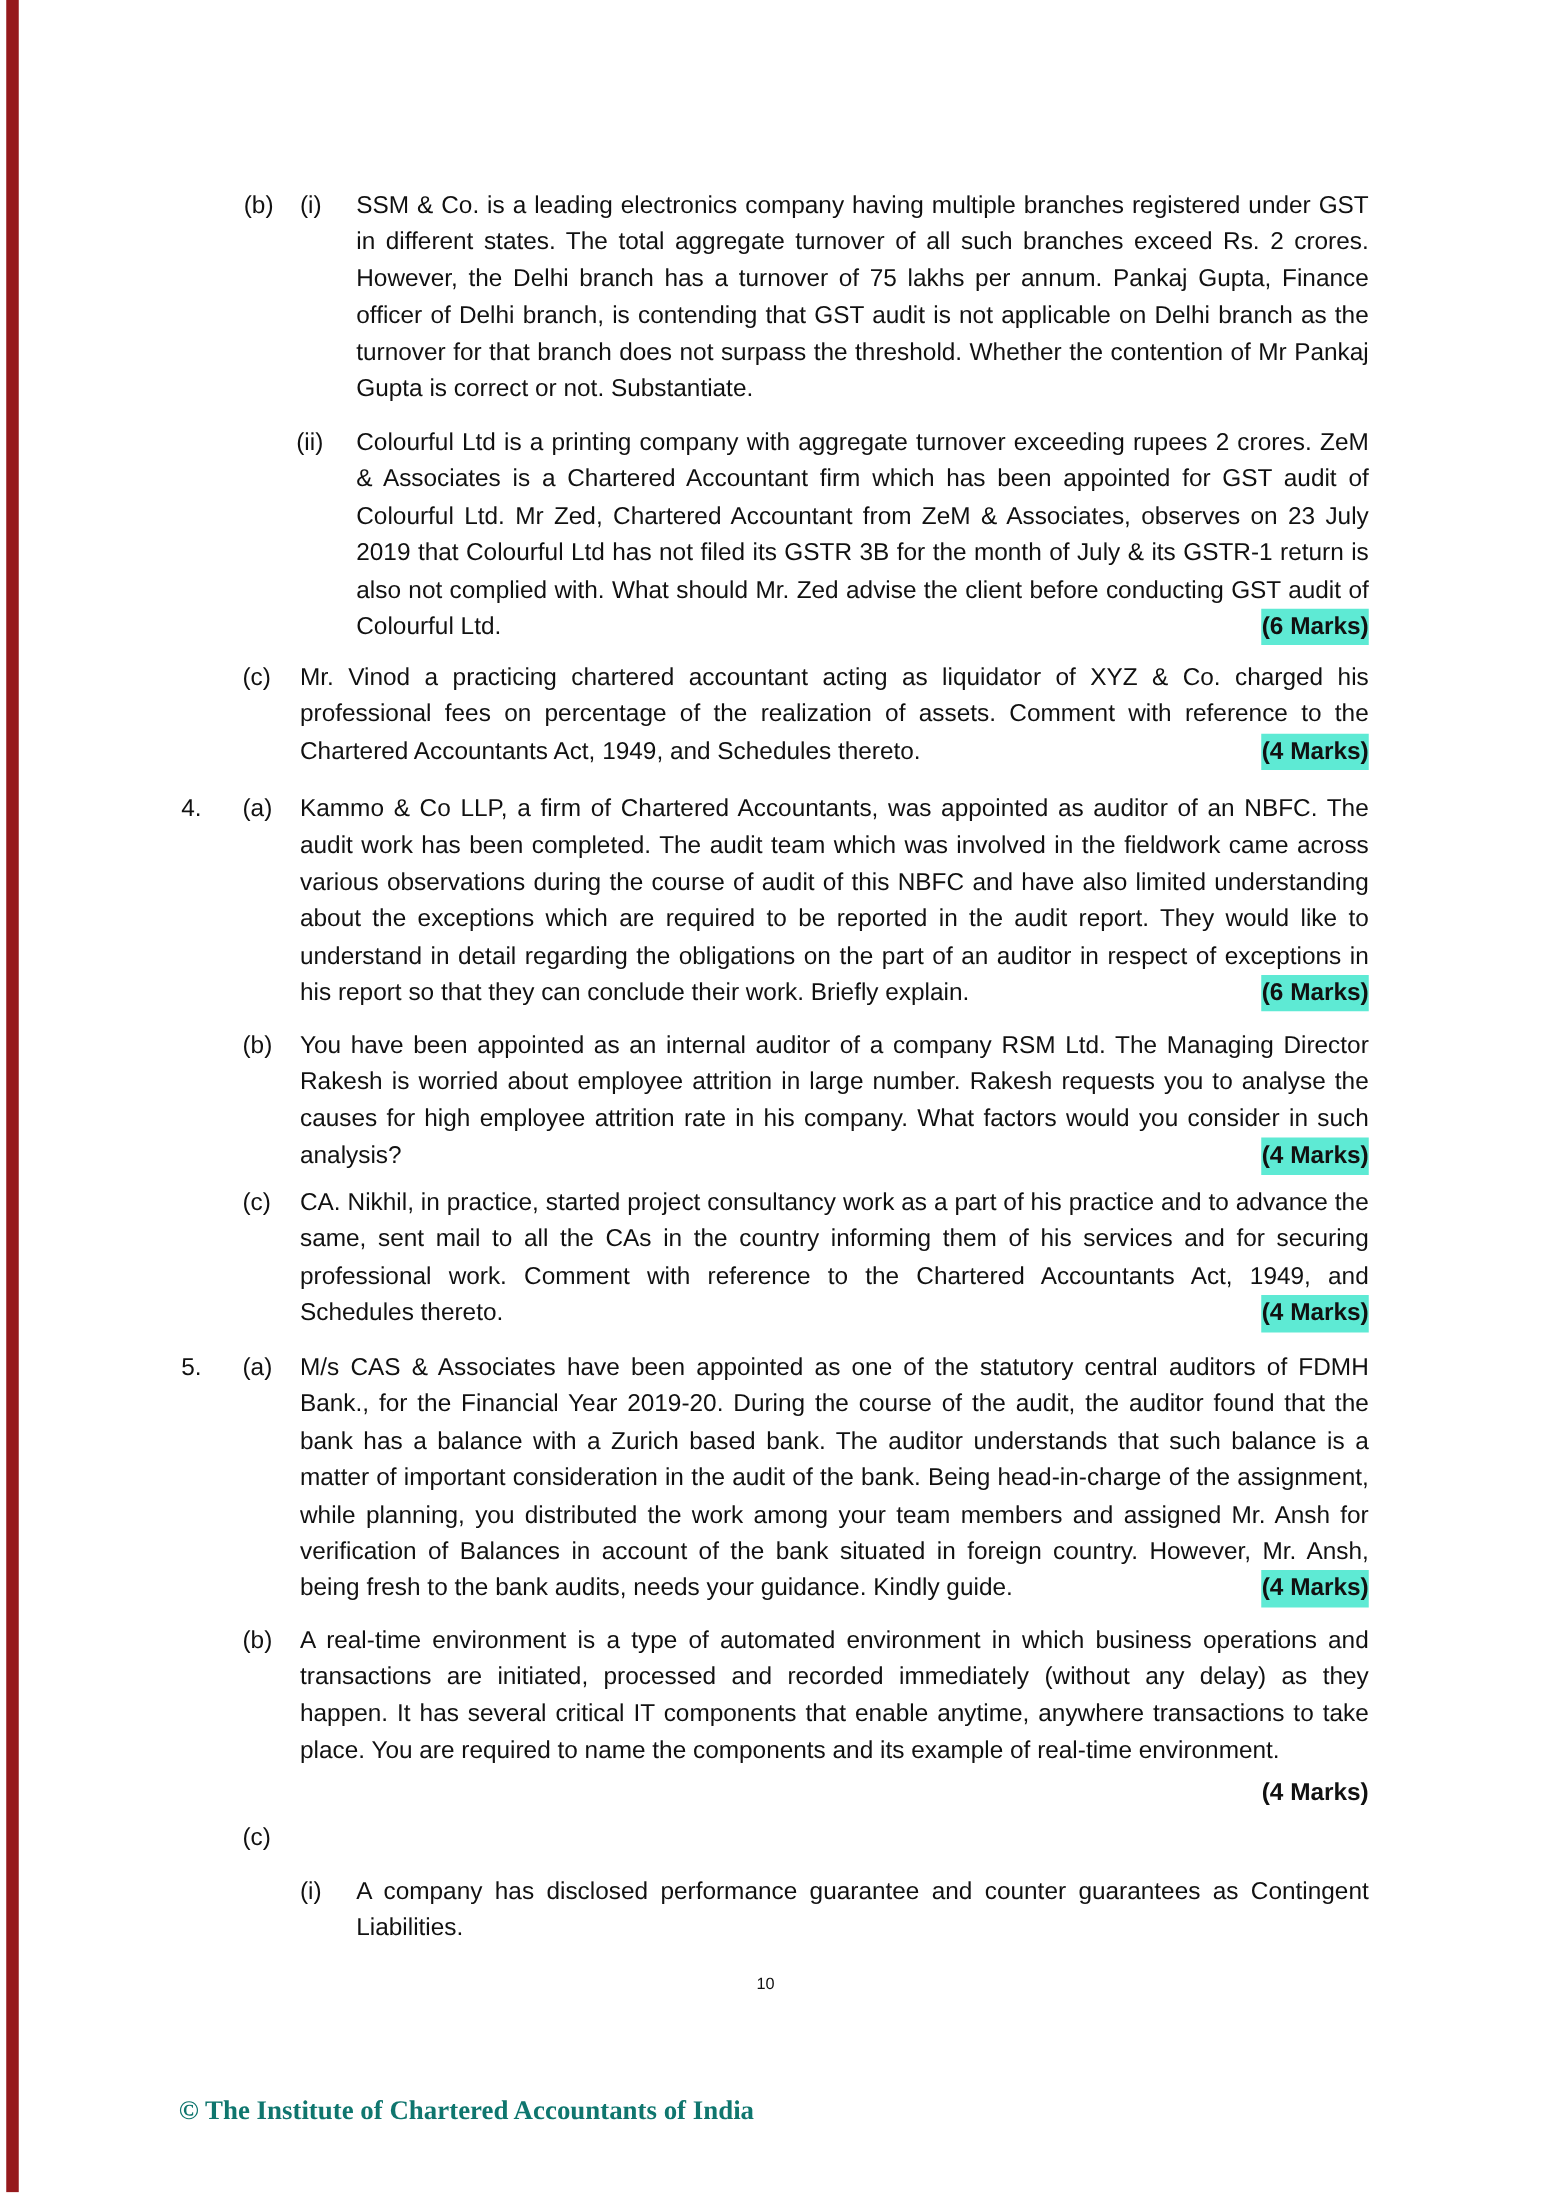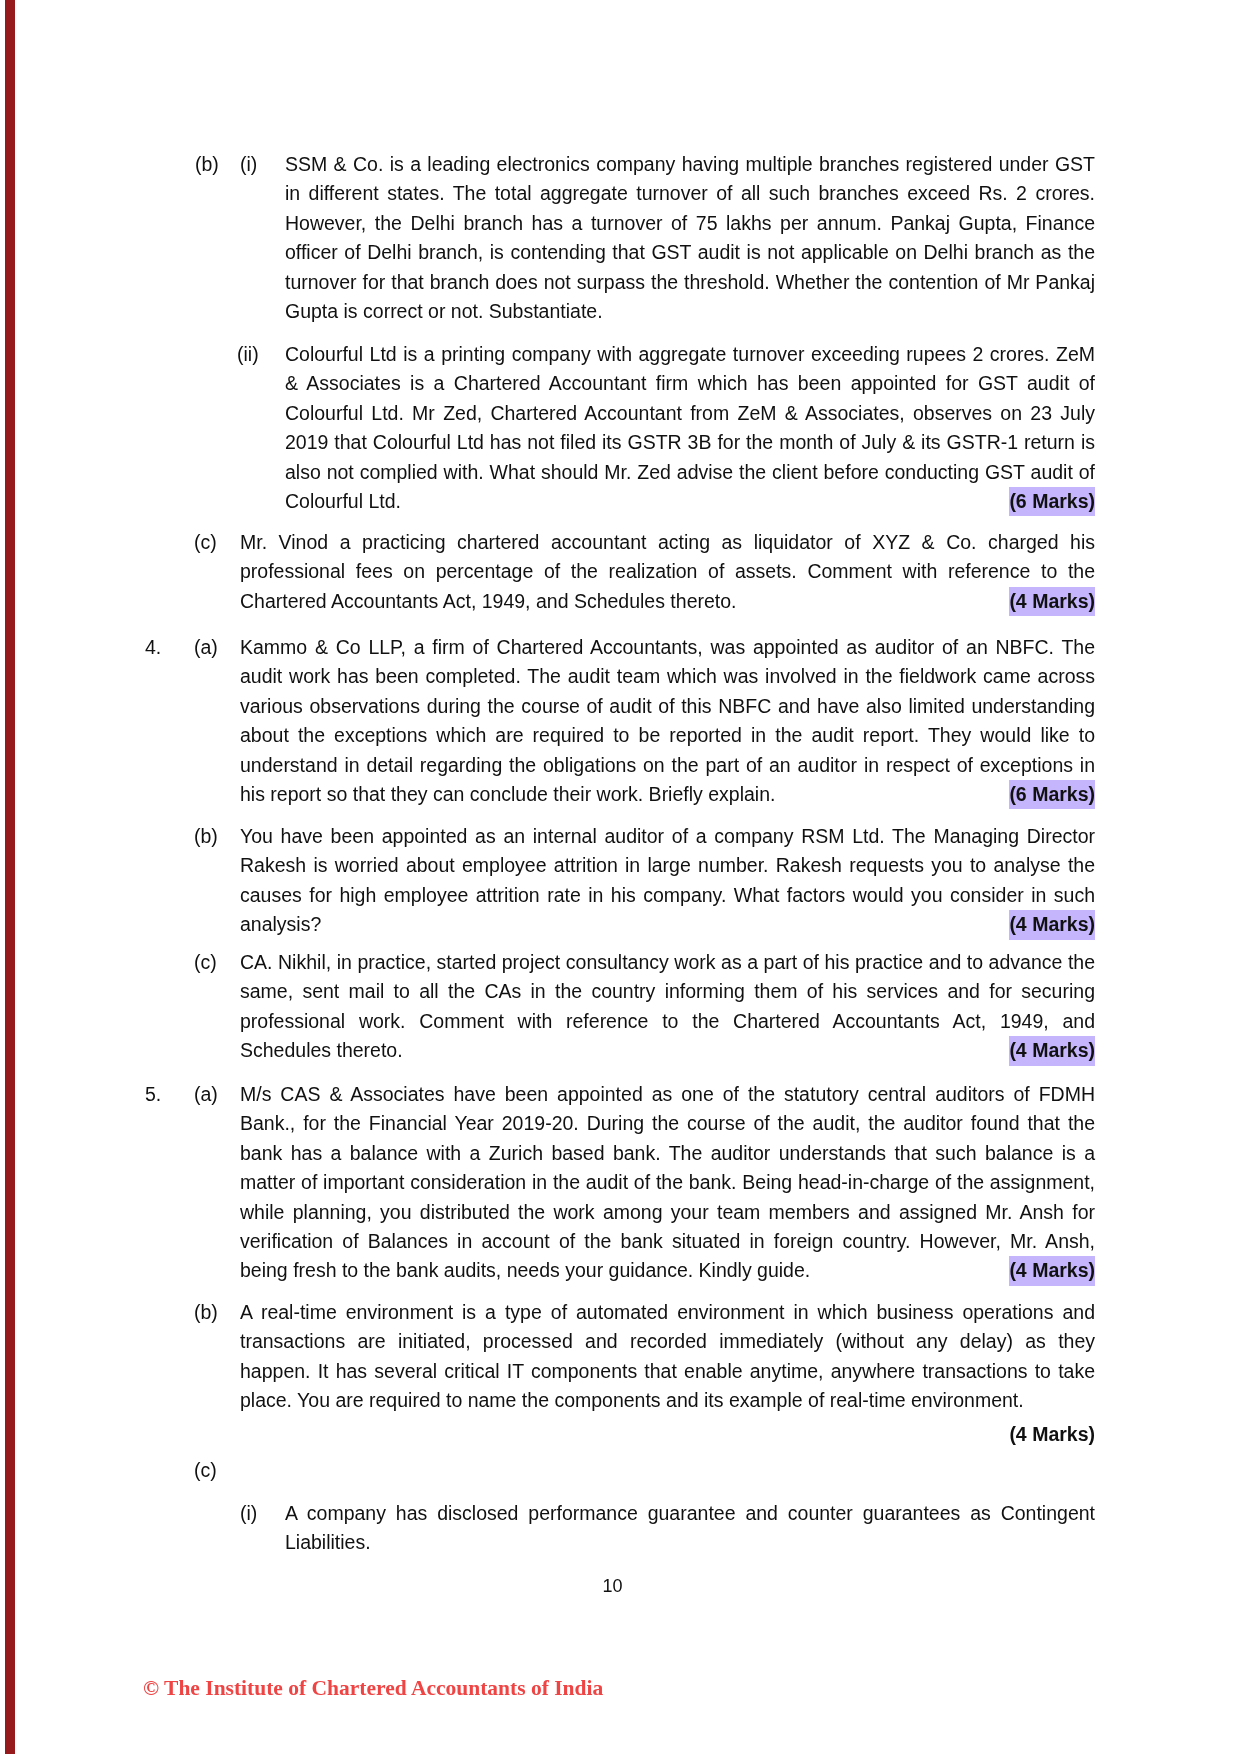--- a/index.html
+++ b/index.html
@@ -18,48 +18,48 @@
   .para {
     position:absolute;
     font-size:19.5px;
     line-height:29.4px;
     text-align:justify;
   }
   .para .lbl { position:absolute; top:0; text-align:left; }
   .marks {
     position:absolute; right:0; bottom:0;
     font-weight:700; white-space:nowrap;
-    background:#c4b5fd;
+    background:#5eead4;
   }
   .p1  { top:150px;  left:285px; width:810px; }
   .p2  { top:340px;  left:285px; width:810px; }
   .p3  { top:528px;  left:240px; width:855px; }
   .p4  { top:633px;  left:240px; width:855px; }
   .p5  { top:822px;  left:240px; width:855px; }
   .p6  { top:948px;  left:240px; width:855px; }
   .p7  { top:1080px; left:240px; width:855px; }
   .p8  { top:1298px; left:240px; width:855px; }
   .p9  { top:1420px; left:240px; width:855px; text-align:right; font-weight:700; }
   .p10 { top:1456px; left:240px; width:855px; text-align:left; }
   .p11 { top:1499px; left:285px; width:810px; }
   .lbl-num    { left:-95px; }
   .lbl-letter { left:-46px; }
   .lbl-roman  { left:-45px; }
   .p1 .lbl-letter { left:-90px; }
   .p1 .lbl-roman  { left:-45px; }
   .p2 .lbl-roman  { left:-48px; }
   .pagenum {
     position:absolute; top:1572px; left:0; width:1225px;
-    text-align:center; font-size:18px; line-height:29.4px;
+    text-align:center; font-size:13px; line-height:29.4px;
   }
   .footer {
     position:absolute; top:1674px; left:143px;
     font-family:"Liberation Serif","DejaVu Serif",serif;
     font-weight:700; font-size:21.5px; line-height:28px;
-    color:#ef4444;
+    color:#0f766e;
   }
 </style>
 </head>
 <body>
 
 <div class="page">
 
   <div class="stripe"></div>
 
   <div class="para p1">

